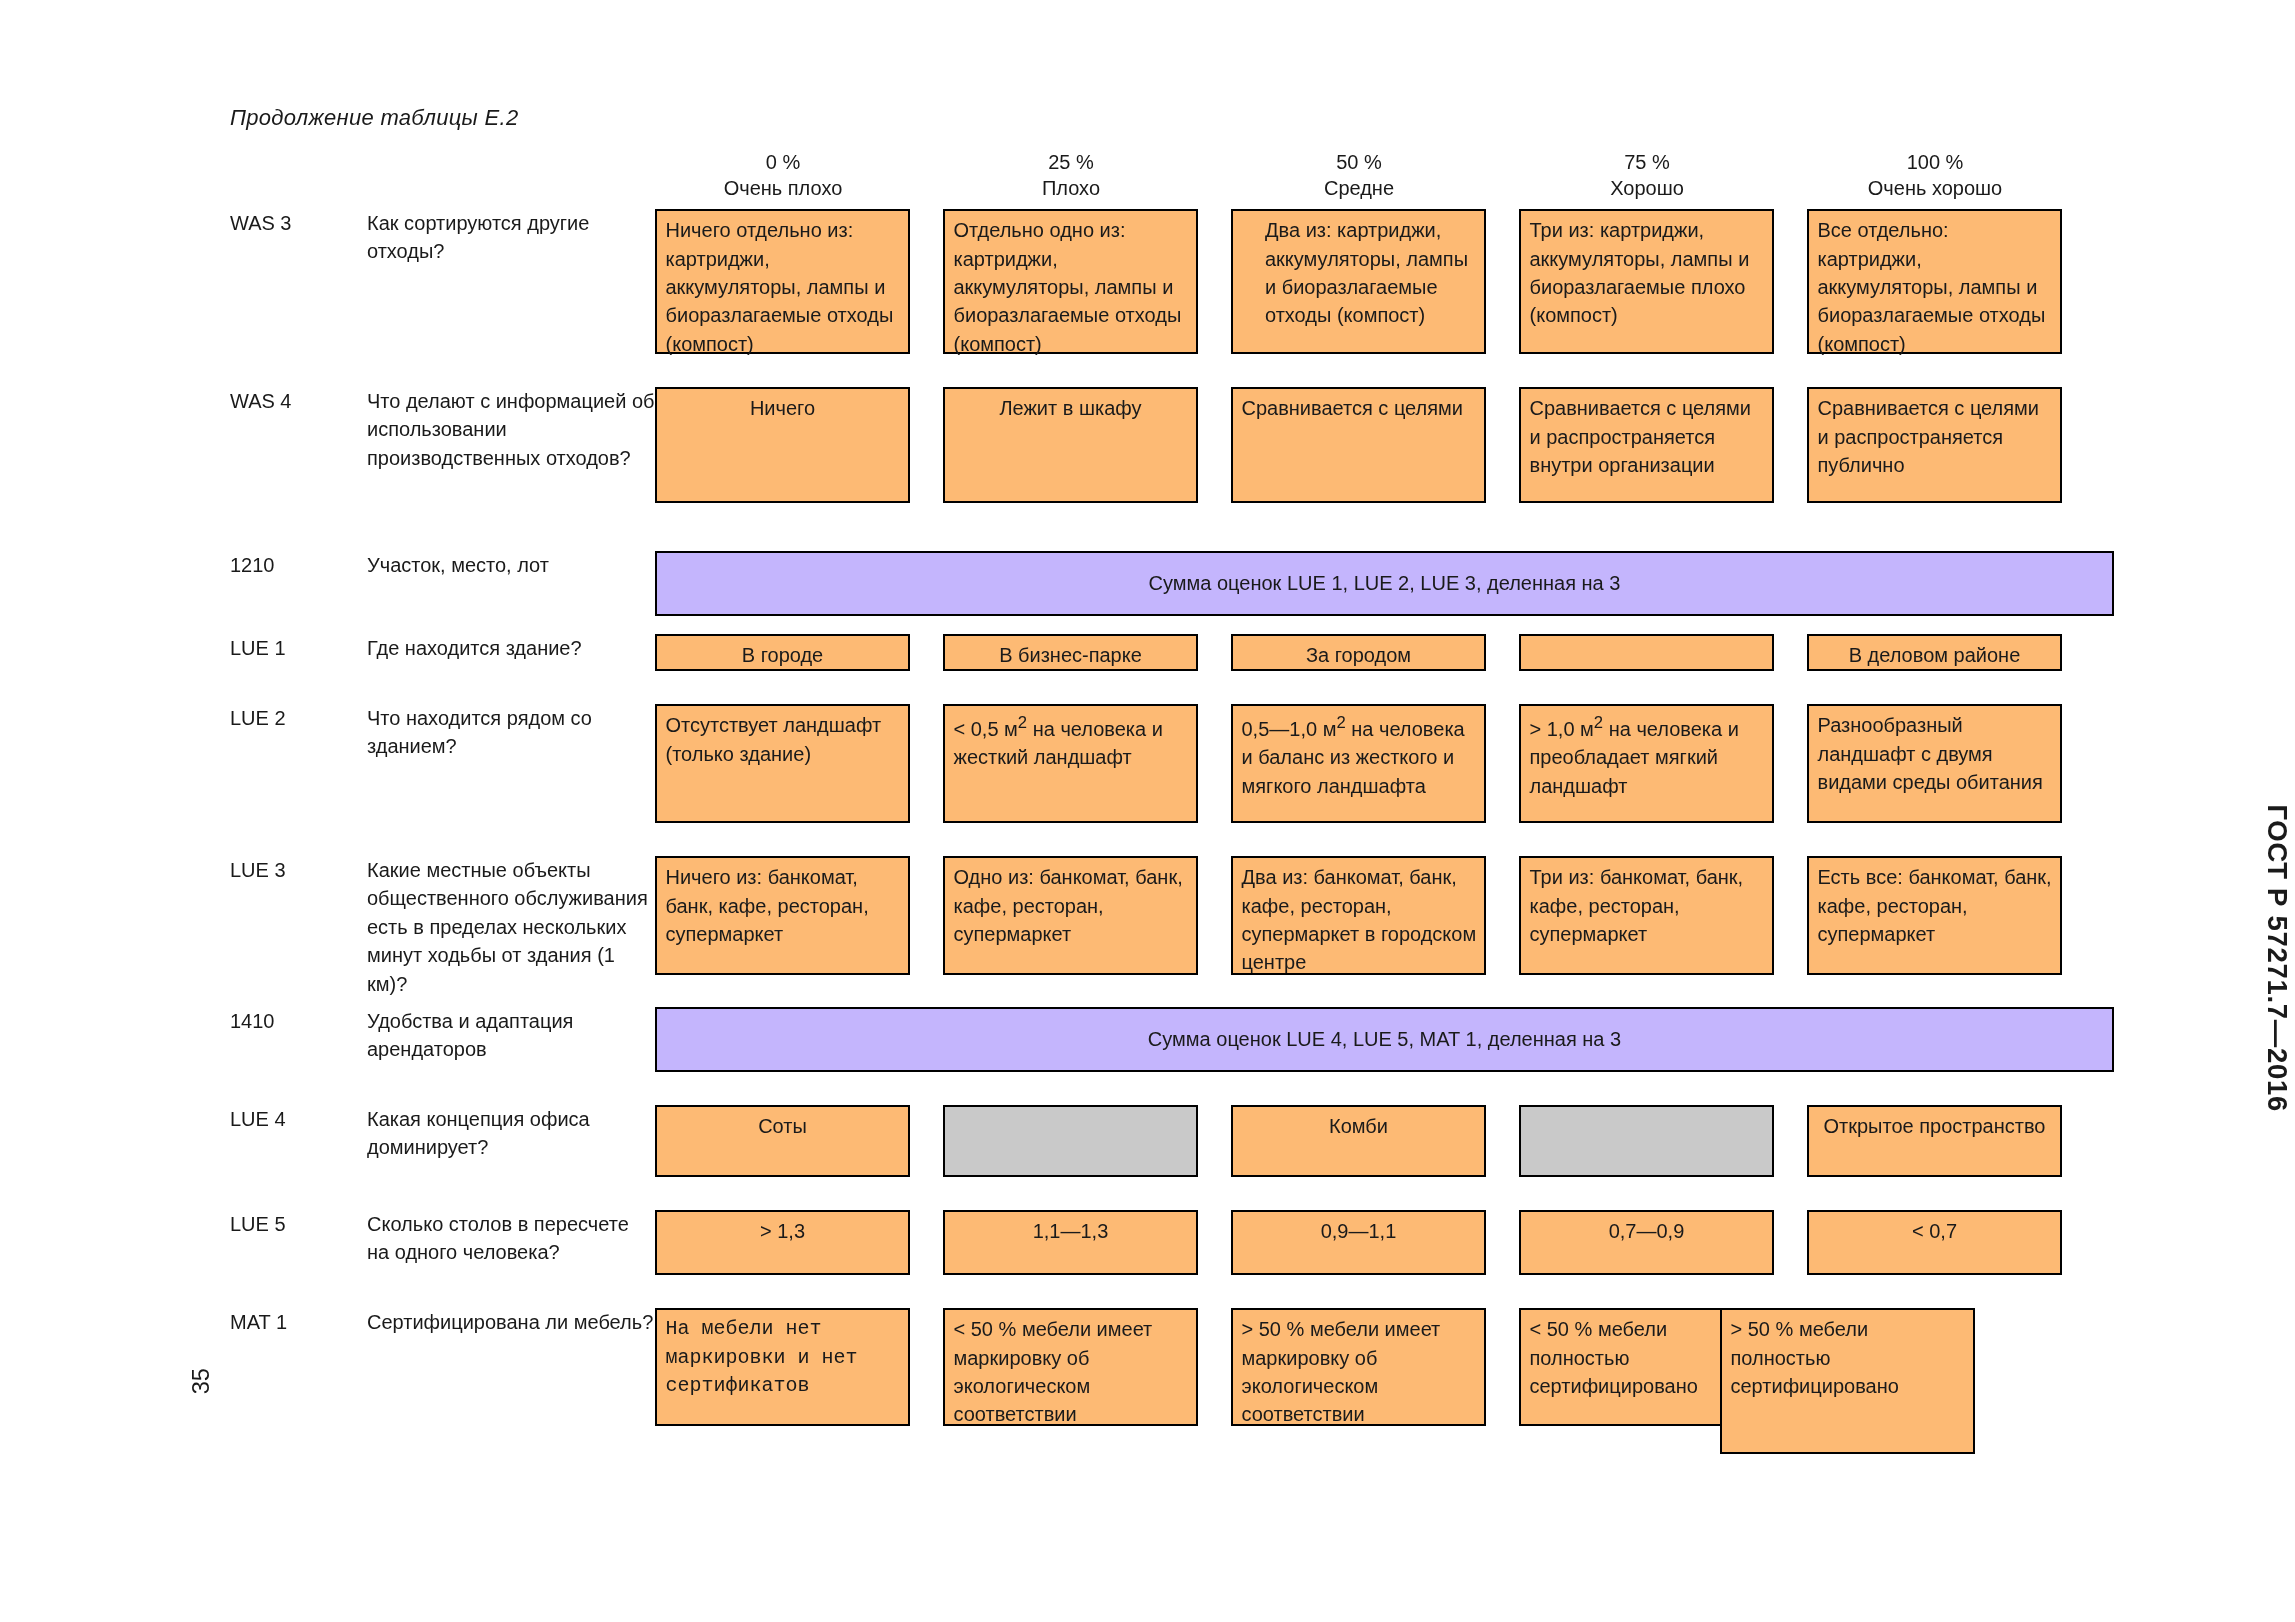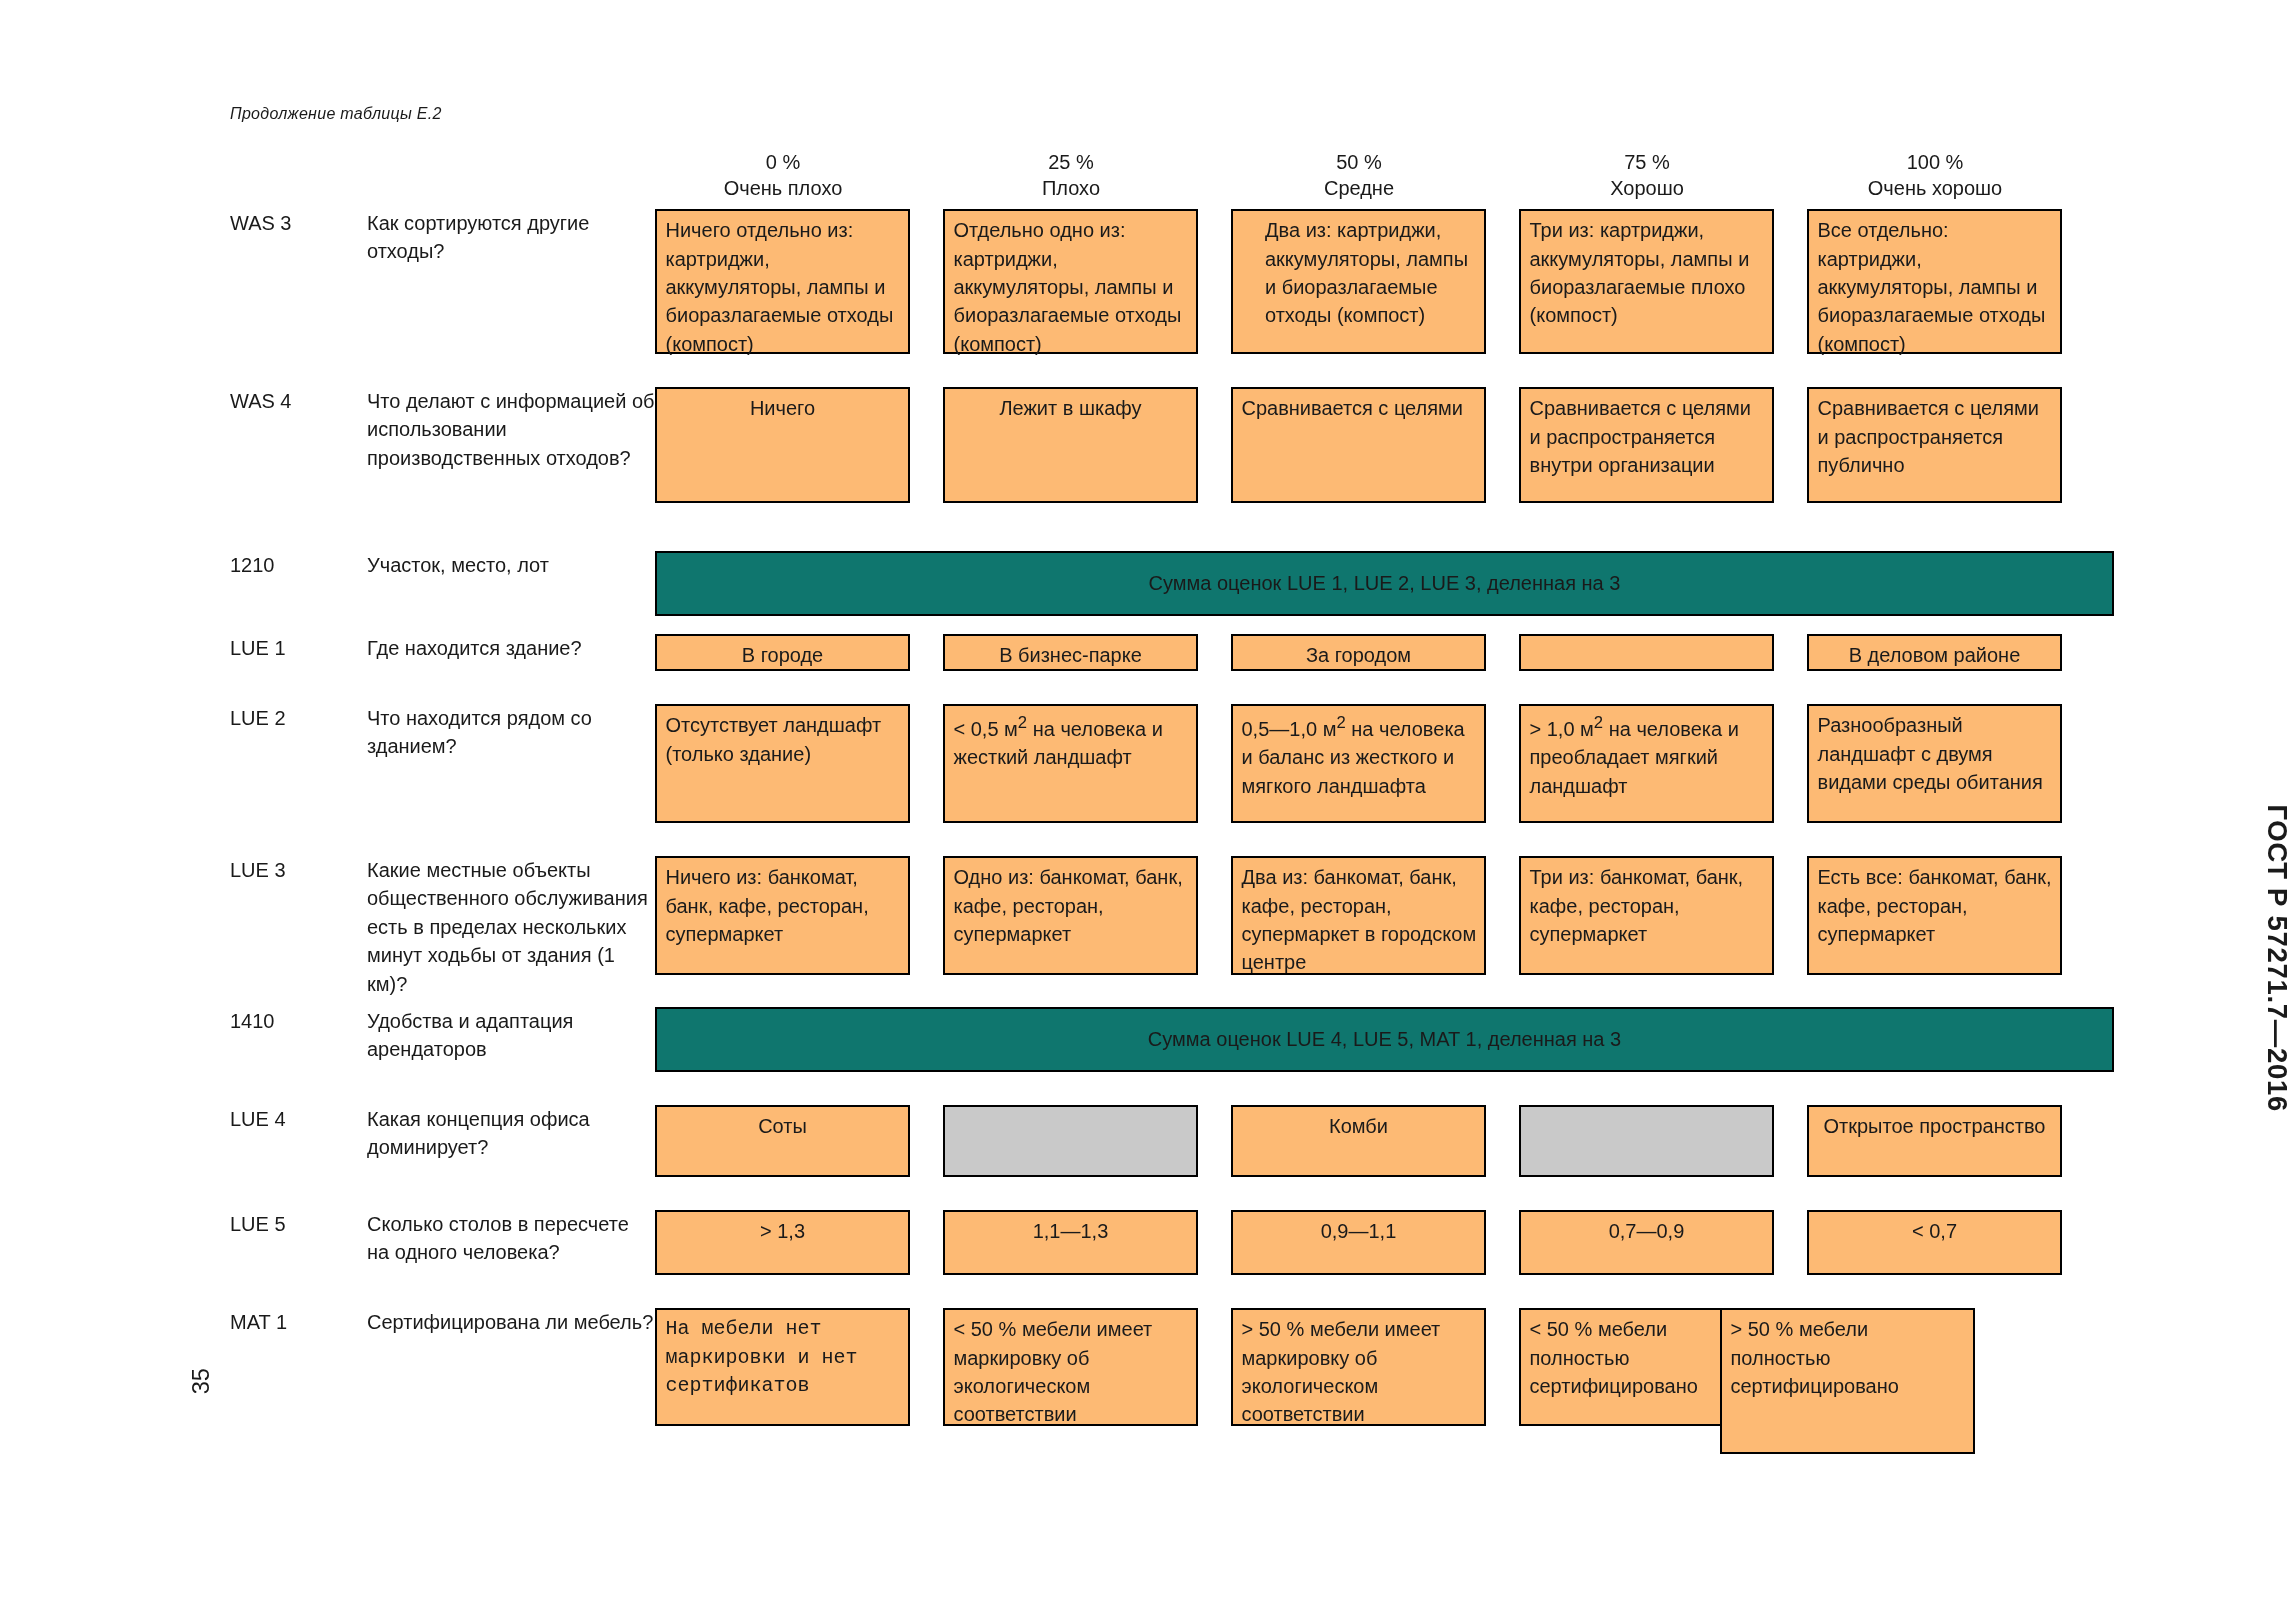--- a/index.html
+++ b/index.html
@@ -22,21 +22,21 @@
     width: 2295px;
     height: 1623px;
   }
 
   
   .cont-title {
     position: absolute;
     left: 230px;
     top: 105px;
     font-style: italic;
-    font-size: 16px;
+    font-size: 22px;
     letter-spacing: 0.3px;
     white-space: nowrap;
   }
 
   
   .gost-side {
     position: absolute;
     right: 34px;
     top: 1112px;
     font-size: 27.5px;
@@ -114,21 +114,21 @@
   .cell.center { text-align: center; padding-left: 7.2px; }
   .cell.gray { background: #c9c9c9; }
 
   .band {
     position: absolute;
     left: 425px;
     top: 0;
     width: 1459px;
     box-sizing: border-box;
     border: 2px solid #000000;
-    background: #0f766e;
+    background: #c4b5fd;
     text-align: center;
     font-size: 20px;
     line-height: 1.42;
     display: flex;
     align-items: center;
     justify-content: center;
   }
 </style>
 </head>
 <body>

